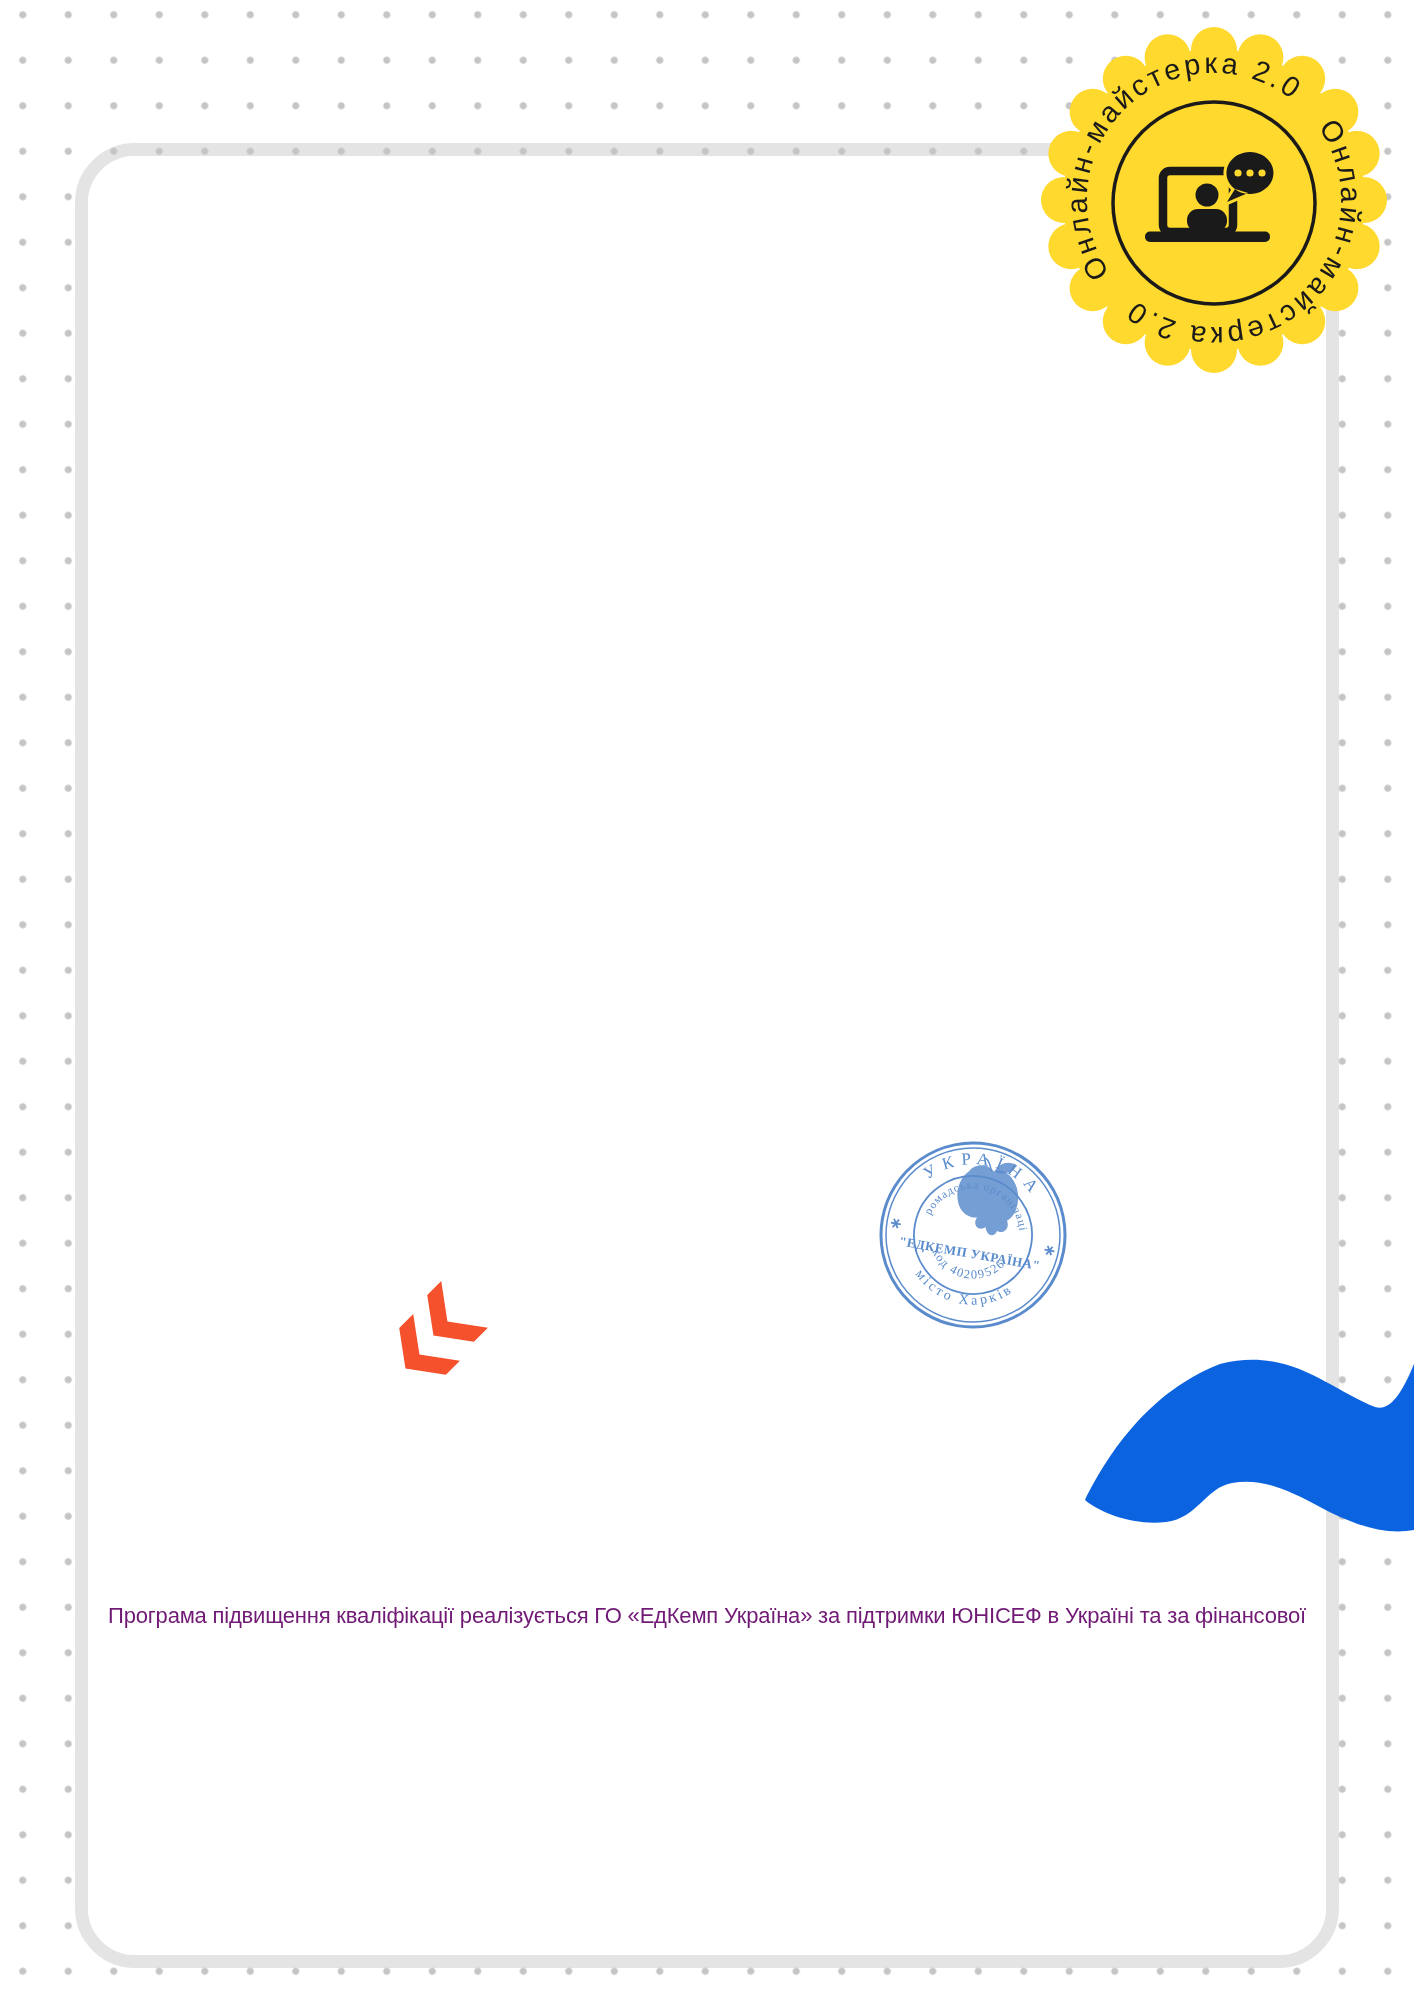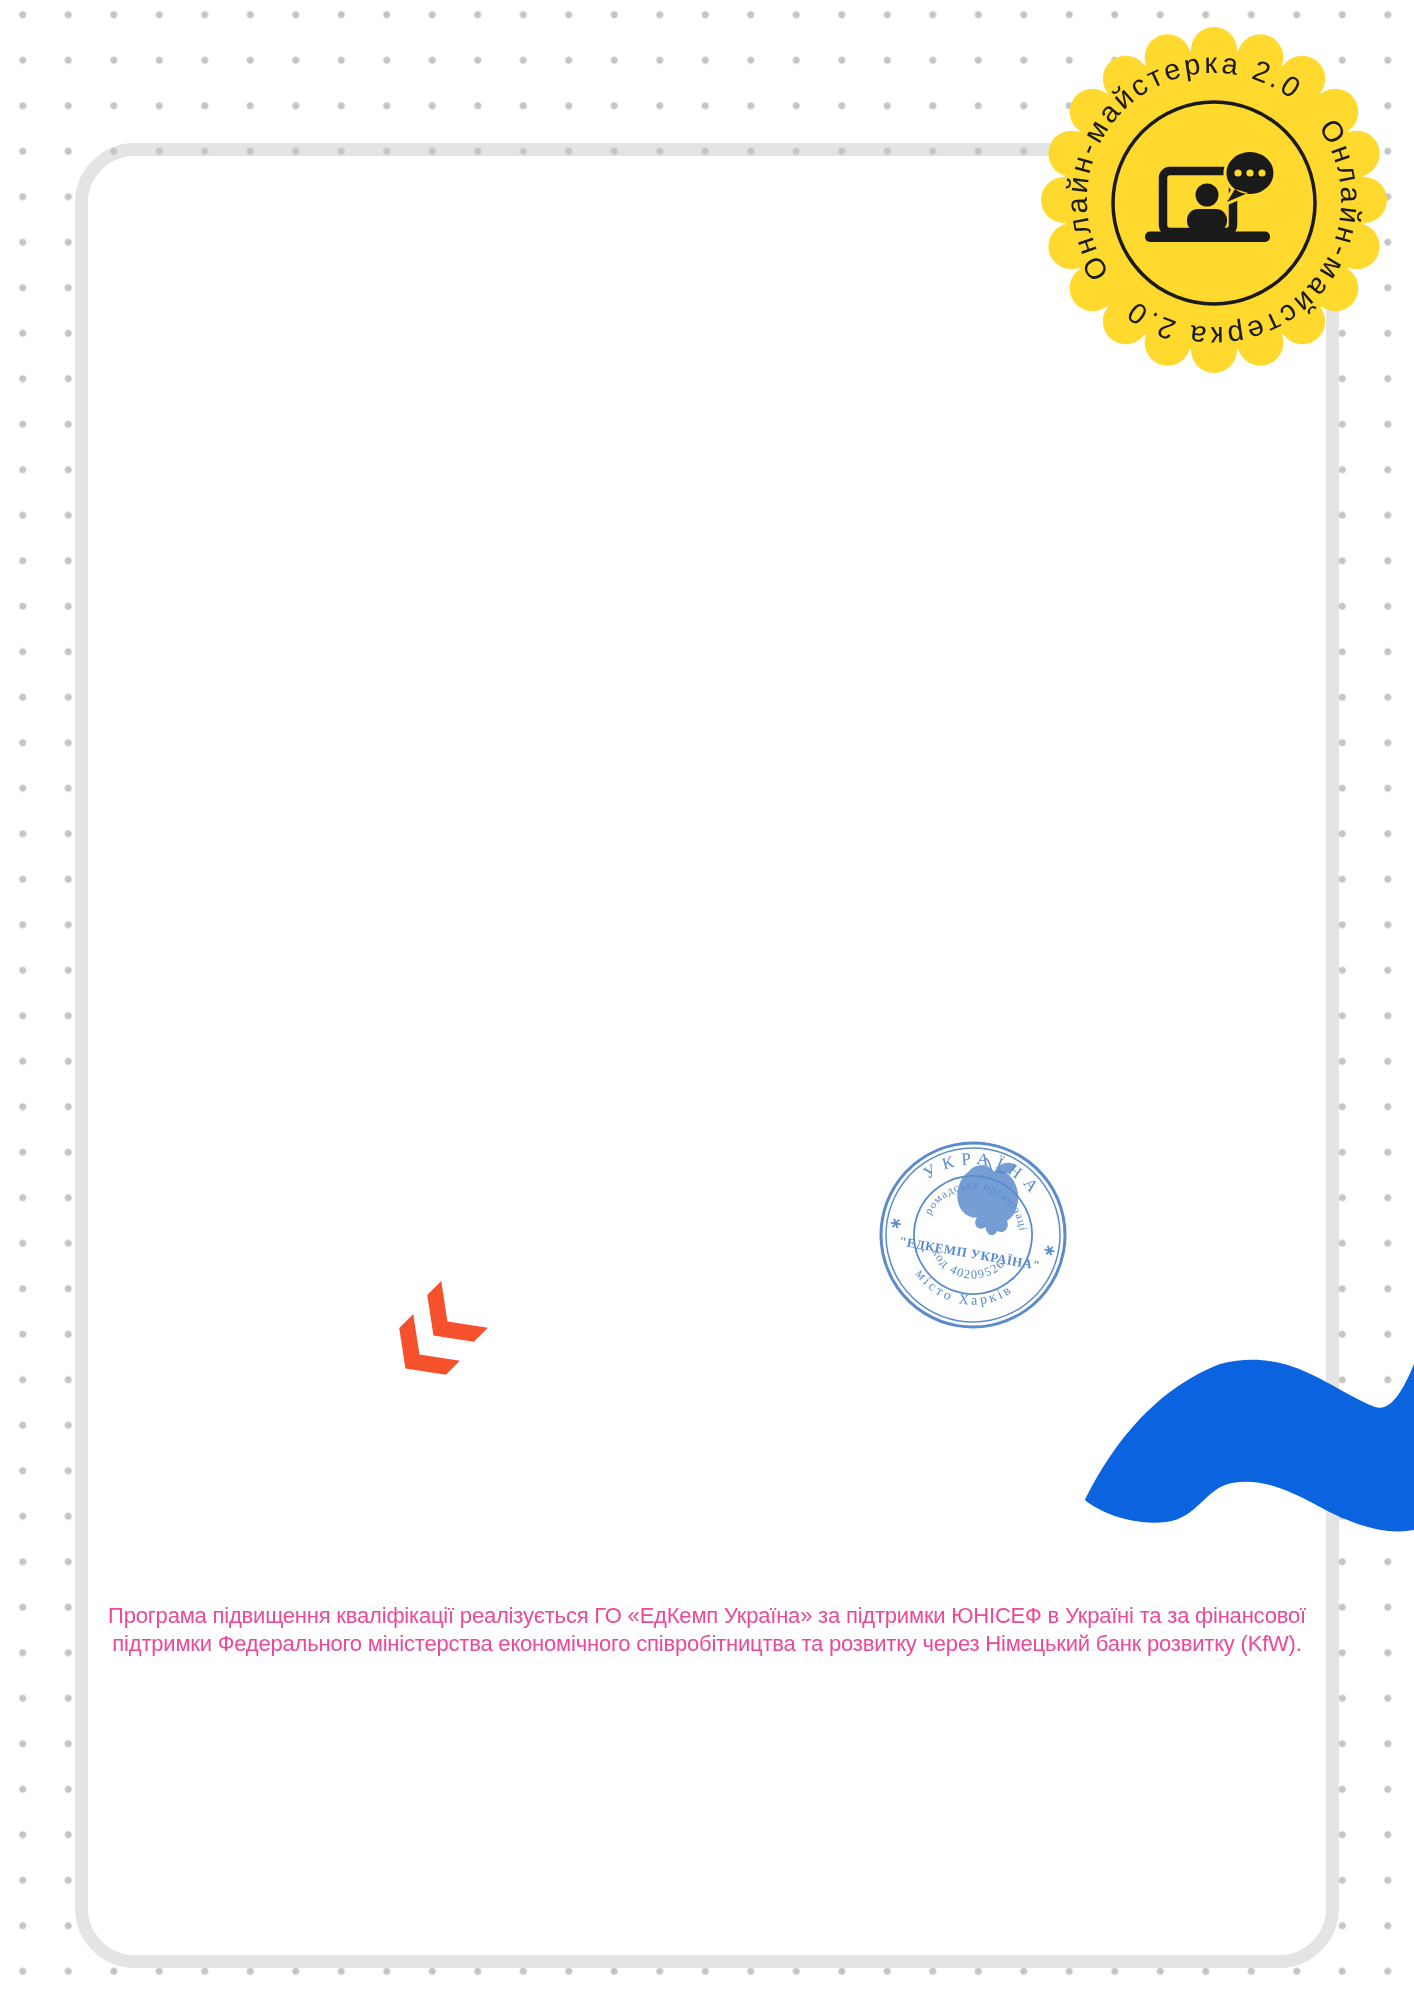--- a/index.html
+++ b/index.html
@@ -27,21 +27,21 @@
   }
   .badge-svg { position:absolute; left:1040px; top:26px; width:348px; height:348px; }
   .stamp-svg {
     position:absolute; left:873px; top:1135px; width:200px; height:200px;
     color:#4d82c8; filter:blur(0.4px); opacity:0.92;
   }
   .logo-svg { position:absolute; left:375px; top:1272px; width:120px; height:125px; }
   .wave-svg { position:absolute; left:1080px; top:1350px; width:334px; height:190px; }
   .footer {
     position:absolute; left:0; top:1602px; width:1414px;
-    text-align:center; color:#ec4899;
+    text-align:center; color:#701a75;
     font-size:22px; line-height:28px; letter-spacing:-0.2px;
   }
   .footer div { white-space:nowrap; }
 </style>
 </head>
 <body>
 
 <div class="page">
 
   <div class="card-border"></div>
@@ -148,16 +148,15 @@
          C 312 62 324 38 334 14
          L 334 180
          C 302 186 268 172 240 157
          C 205 138 180 128 152 133
          C 125 138 118 168 86 172
          C 55 176 20 163 5 150 Z"></path>
   </svg>
 
   <div class="footer">
     <div>Програма підвищення кваліфікації реалізується ГО «ЕдКемп Україна» за підтримки ЮНІСЕФ в Україні та за фінансової</div>
-    <div>підтримки Федерального міністерства економічного співробітництва та розвитку через Німецький банк розвитку (KfW).</div>
   </div>
 
 </div>
 
 </body></html>

